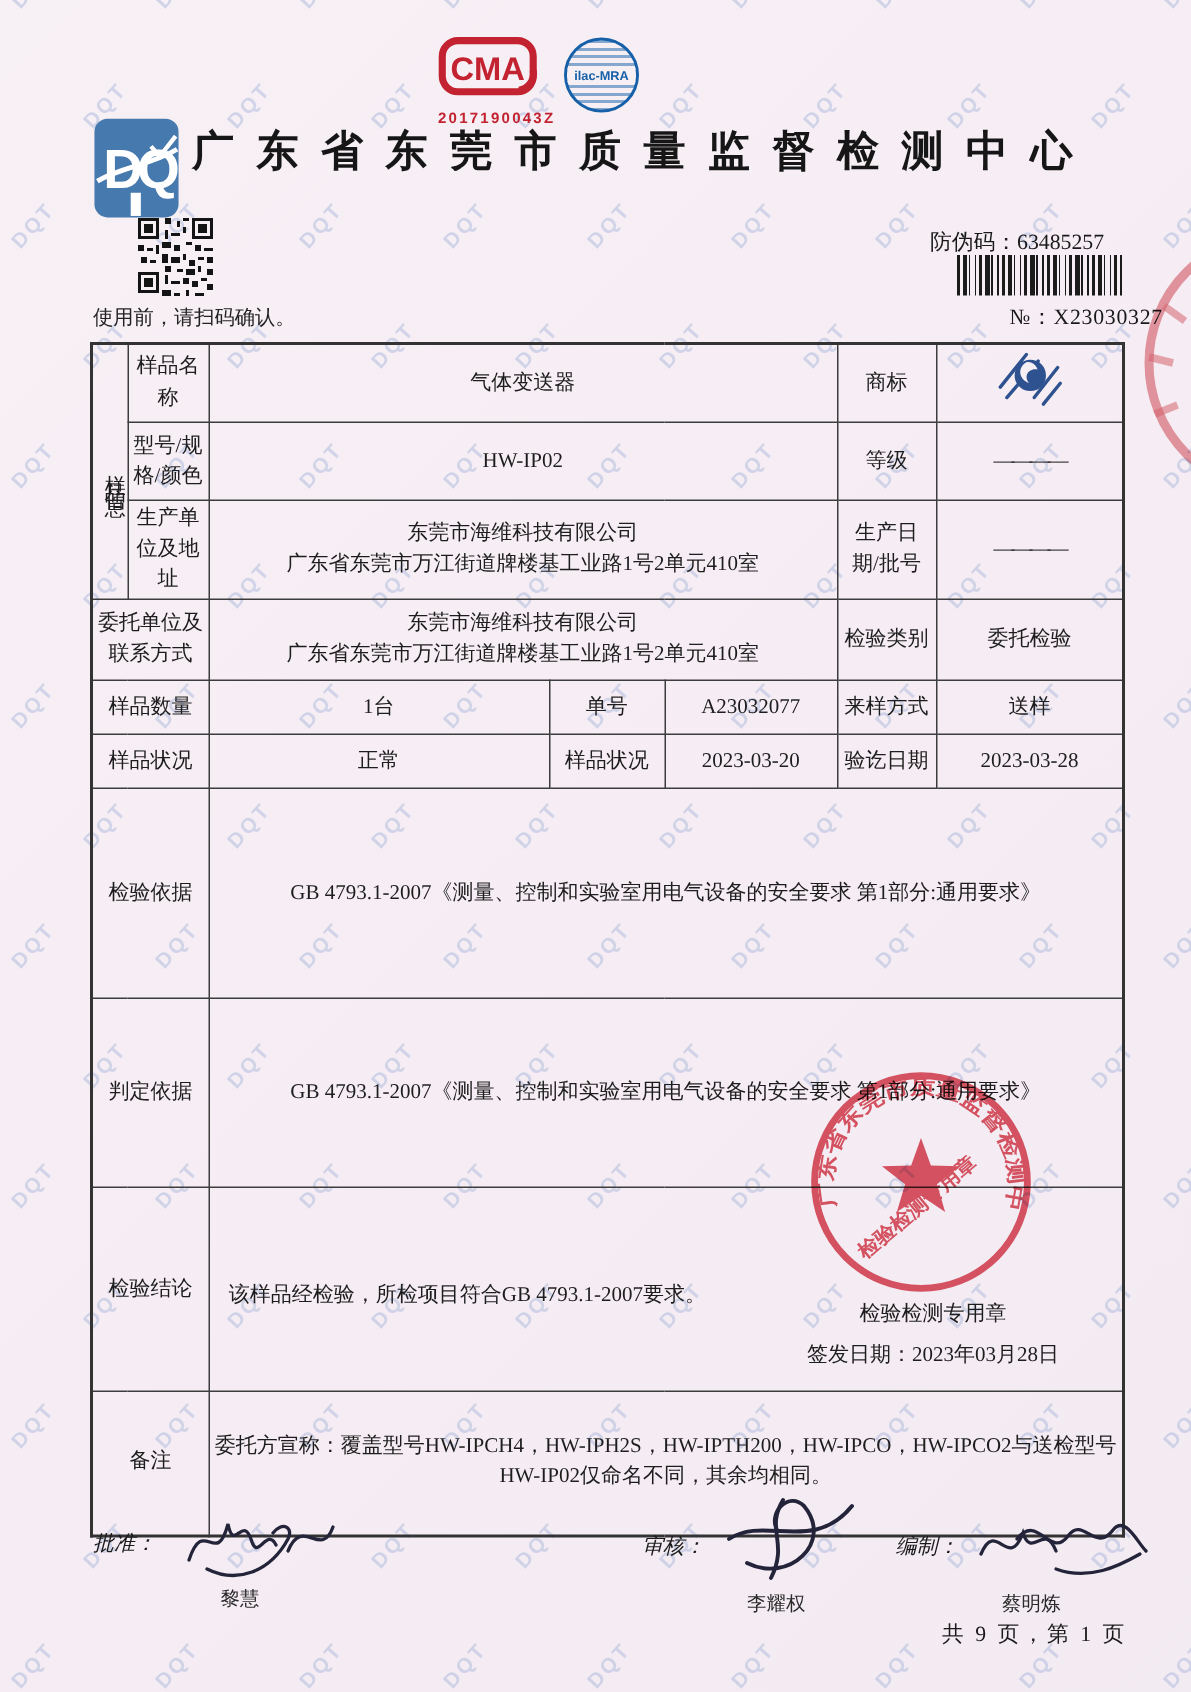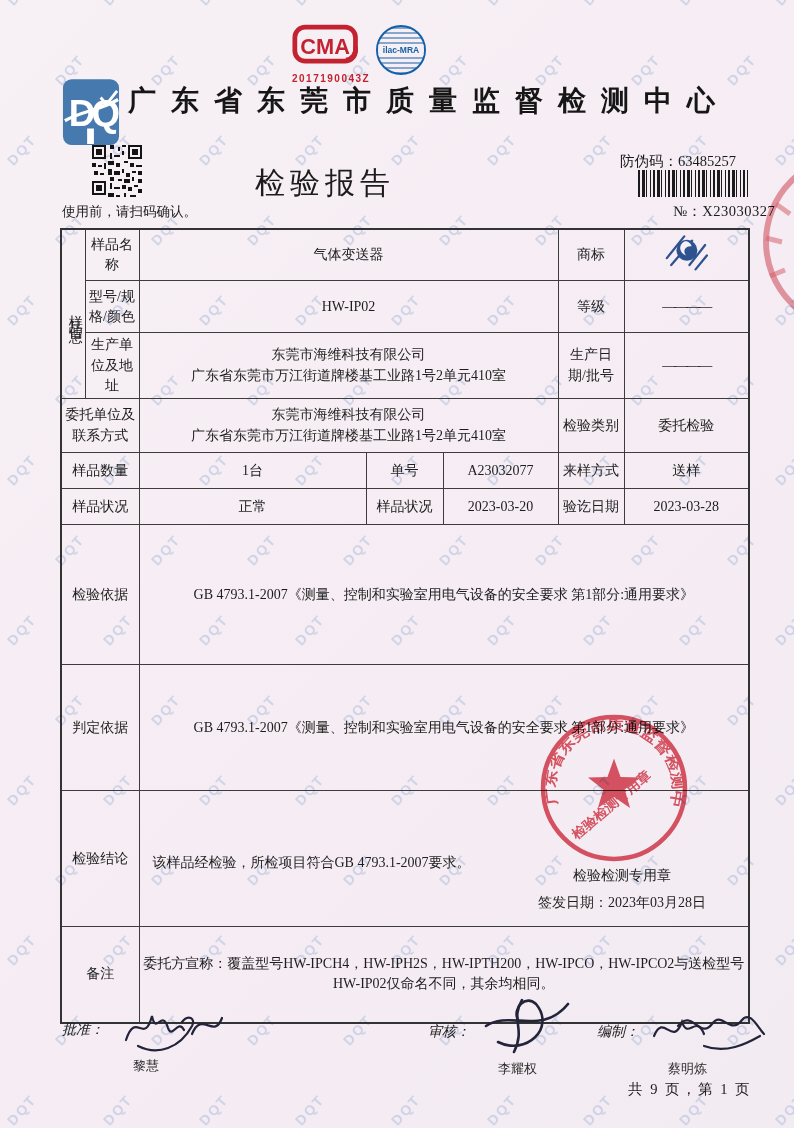--- a/index.html
+++ b/index.html
@@ -283,21 +283,20 @@
           <rect x="23" y="22" width="2" height="2"></rect>
         <rect x="8" y="24" width="3" height="2"></rect>
           <rect x="12" y="25" width="2" height="1"></rect>
           <rect x="16" y="24" width="1" height="2"></rect>
         <rect x="19" y="25" width="3" height="1"></rect>
       </g>
     </svg>
   </div>
   <div class="abs z2 small-note" style="left:62px;top:203px;">使用前，请扫码确认。</div>
 
-  <div class="abs z2 doc-title" style="left:255px;top:163px;">检验报告</div>
 
   <div class="abs z2 sec-code" style="left:620px;top:152px;">
     <span>防伪码：</span><span>63485257</span>
   </div>
   <div class="abs z2 barcode" style="left:638px;top:170px;"></div>
   <div class="abs z2 report-no" style="left:637px;top:202px;">
     <span>№：</span><span>X23030327</span>
   </div>
 
   <svg class="abs z3 stamp-svg" style="left:736px;top:146px;" width="58" height="200" viewBox="0 0 58 200">
@@ -414,21 +413,21 @@
   <div class="abs z2" style="left:62px;top:1020px;">
     <span class="sig-label">批准：</span>
   </div>
   <svg class="abs z2" style="left:118px;top:1002px;" width="110" height="55" viewBox="0 0 110 55">
     <g fill="none" stroke="#23233a" stroke-width="2.2" stroke-linecap="round">
       <path d="M8 38 C18 8 26 44 34 14 C38 34 44 6 50 26 C54 38 60 16 66 28"></path>
       <path d="M20 44 C40 54 62 46 74 24 C78 16 70 12 64 20"></path>
       <path d="M74 32 C84 8 96 38 104 16"></path>
     </g>
   </svg>
-  <div class="abs z2 sig-name" style="left:133px;top:1057px;">黎慧</div>
+  <div class="abs z2 sig-name" style="left:147px;top:1057px;">黎慧</div>
 
   <div class="abs z2" style="left:428px;top:1022px;">
     <span class="sig-label">审核：</span>
   </div>
   <svg class="abs z2" style="left:470px;top:996px;" width="110" height="62" viewBox="0 0 110 62">
     <g fill="none" stroke="#23233a" stroke-width="2.6" stroke-linecap="round">
       <path d="M52 4 C40 24 56 32 44 56"></path>
       <path d="M16 30 C40 14 72 40 98 8"></path>
       <path d="M28 46 C56 60 86 32 66 8 C56 -2 42 12 48 24"></path>
     </g>

